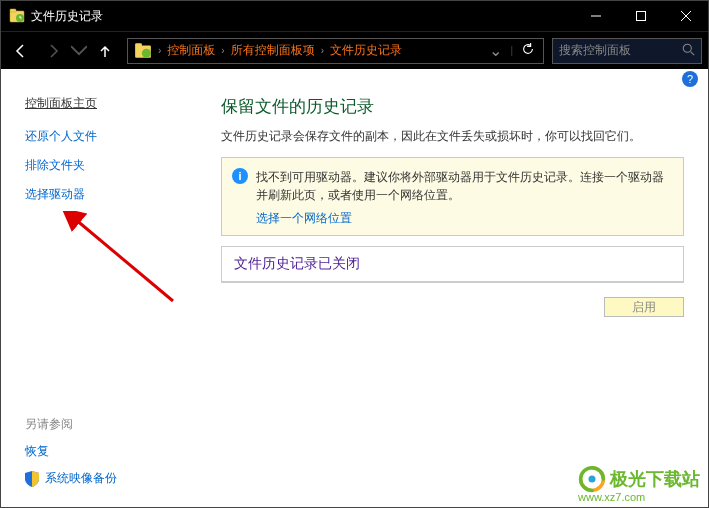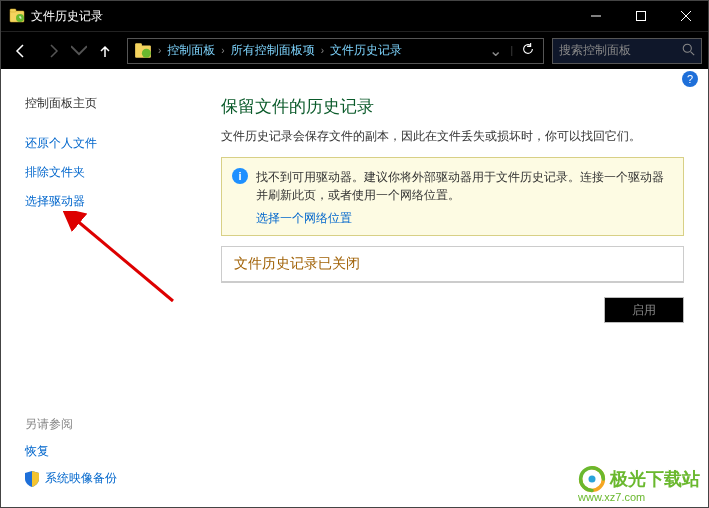--- a/index.html
+++ b/index.html
@@ -13,66 +13,66 @@
 .tb-btn { width: 45px; height: 30px; display: flex; align-items: center; justify-content: center; color: #fff; }
 .tb-btn svg { width: 10px; height: 10px; }
 
 
 .navbar { height: 38px; background: #000; display: flex; align-items: center; padding: 0 6px; gap: 4px; border-top: 1px solid #222; }
 .nav-btn { width: 28px; height: 28px; display: flex; align-items: center; justify-content: center; color: #fff; }
 .nav-btn.disabled { color: #555; }
 .nav-btn svg { width: 16px; height: 16px; }
 .breadcrumb { flex: 1; height: 26px; border: 1px solid #555; background: #000; display: flex; align-items: center; padding: 0 2px; margin: 0 4px; }
 .bc-icon { width: 18px; height: 18px; margin: 0 4px; }
-.bc-item { color: #7dd3fc; font-size: 12px; padding: 0 4px; }
+.bc-item { color: #f97316; font-size: 12px; padding: 0 4px; }
 .bc-sep { color: #888; font-size: 10px; padding: 0 2px; }
 .bc-drop { color: #888; margin-left: auto; padding: 0 6px; }
 .bc-refresh { color: #fff; padding: 0 6px; }
 .searchbox { width: 150px; height: 26px; border: 1px solid #555; background: #0f172a; display: flex; align-items: center; padding: 0 6px; }
 .searchbox-text { color: #888; font-size: 12px; flex: 1; }
 .searchbox-icon { color: #888; }
 
 
 .helprow { height: 20px; display: flex; justify-content: flex-end; align-items: center; padding-right: 10px; background: #fff; }
 .help-icon { width: 16px; height: 16px; border-radius: 50%; background: #1e6fd9; color: #fff; font-size: 11px; display: flex; align-items: center; justify-content: center; }
 
 
 .body { display: flex; height: calc(100% - 88px); }
 
 
 .sidebar { width: 200px; padding: 6px 0 10px 24px; display: flex; flex-direction: column; }
-.sidebar-title { font-size: 12px; color: #333; margin-bottom: 23px; }
+.sidebar-title { font-size: 12px; color: #333; margin-bottom: 16px; text-decoration: underline; }
 .sidebar-link { font-size: 12px; color: #0066cc; margin-bottom: 12px; cursor: pointer; }
 .sidebar-spacer { flex: 1; }
 .sidebar-footer-title { font-size: 12px; color: #888; margin-bottom: 10px; }
 .sidebar-footer-item { display: flex; align-items: center; gap: 6px; margin-bottom: 10px; }
 .sidebar-footer-link { font-size: 12px; color: #0066cc; cursor: pointer; }
 .shield-icon { width: 14px; height: 16px; }
 
 
 .main { flex: 1; padding: 6px 24px 10px 20px; }
 .main-heading { font-size: 17px; color: #0a5a2a; margin-bottom: 10px; font-weight: normal; }
 .main-desc { font-size: 12px; color: #333; margin-bottom: 12px; }
 
 .infobox { border: 1px solid #d8d086; background: #fdfbe3; padding: 10px 10px 8px 10px; margin-bottom: 10px; }
 .infobox-row1 { display: flex; gap: 8px; }
 .info-icon { width: 16px; height: 16px; border-radius: 50%; background: #1e90ff; color: #fff; font-size: 11px; font-weight: bold; display: flex; align-items: center; justify-content: center; flex-shrink: 0; }
 .info-text { font-size: 12px; color: #333; line-height: 1.5; }
 .info-link { font-size: 12px; color: #0066cc; margin-left: 24px; margin-top: 6px; cursor: pointer; display: inline-block; }
 
 .statusbox { border: 1px solid #ccc; padding: 0; margin-bottom: 14px; }
-.status-header { border-bottom: 1px solid #ccc; padding: 8px 12px; font-size: 14px; color: #a16207; }
+.status-header { border-bottom: 1px solid #ccc; padding: 8px 12px; font-size: 14px; color: #4c1d95; }
 .status-body { padding: 14px 12px; }
 .status-row { display: flex; font-size: 12px; color: #333; margin-bottom: 10px; }
 .status-row:last-child { margin-bottom: 0; }
 .status-label { width: 100px; }
 .status-val { flex: 1; }
 
 .actions { display: flex; justify-content: flex-end; }
-.btn { min-width: 80px; height: 26px; border: 1px solid #bbb; background: #000000; color: #888; font-size: 12px; padding: 0 14px; }
+.btn { min-width: 80px; height: 20px; border: 1px solid #bbb; background: #fef9c3; color: #888; font-size: 12px; padding: 0 14px; }
 
 
 .arrow { position: absolute; left: 62px; top: 210px; pointer-events: none; }
 
 
 .watermark { position: absolute; right: 8px; bottom: 4px; text-align: left; pointer-events: none; }
 .wm-logo { display: flex; align-items: center; justify-content: flex-end; gap: 4px; }
 .wm-swirl { width: 28px; height: 28px; }
 .wm-text { font-size: 18px; font-weight: bold; color: #6ab82e; }
 .wm-url { font-size: 11px; color: #6ab82e; margin-top: -2px; }

